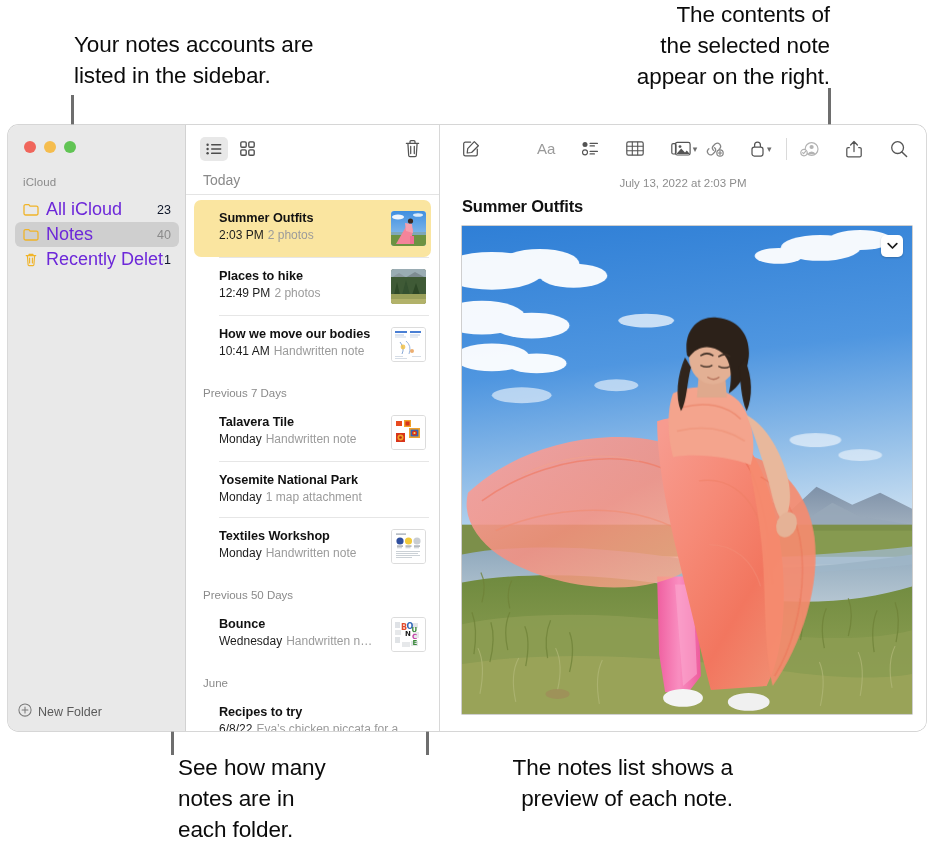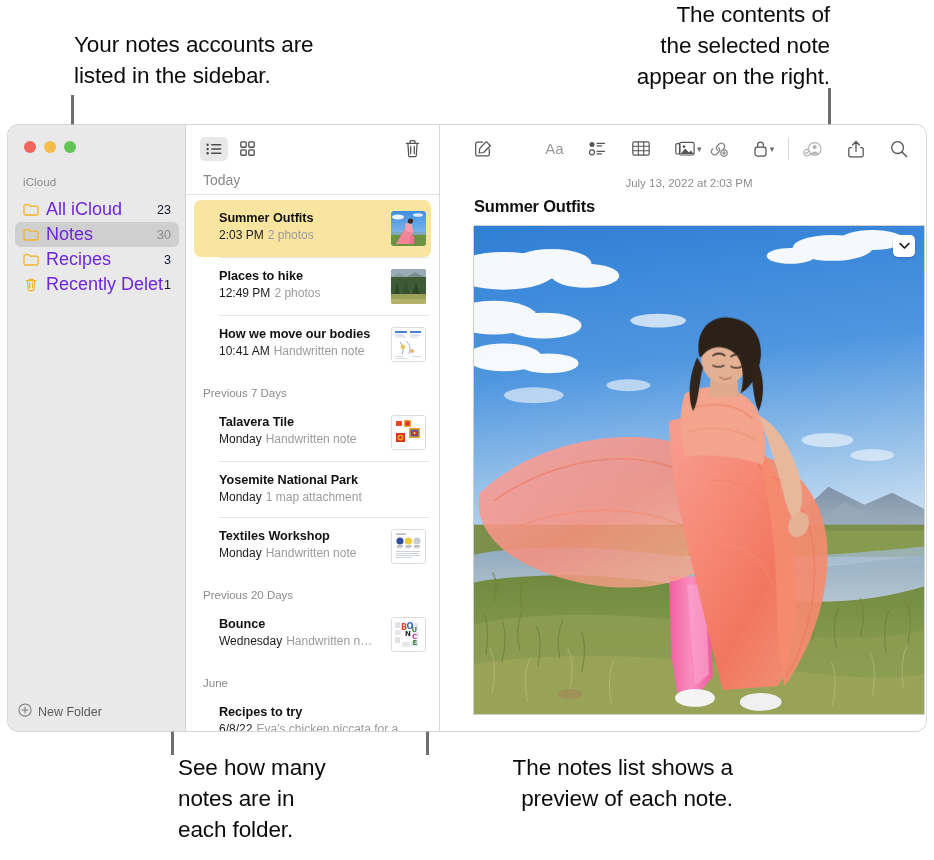--- a/index.html
+++ b/index.html
@@ -221,21 +221,21 @@
     margin-top: 1px;
     overflow: hidden;
     position: relative;
     background: #fff;
   }
   .note-thumb.framed { border: 1px solid #dcdcdc; box-sizing: border-box; }
 
   
   #detail-pane {
     position: absolute;
-    left: 444px; top: 0;
+    left: 432px; top: 0;
     right: 0; height: 606px;
     background: #ffffff;
   }
   #detail-toolbar {
     position: absolute;
     left: 0; top: 0;
     width: 100%; height: 47px;
     display: flex;
     align-items: center;
     box-sizing: border-box;
@@ -343,32 +343,23 @@
         <span class="folder-count">23</span>
       </div>
 
       <div class="folder-row selected">
         <span class="folder-icon">
           <svg width="16" height="13" viewBox="0 0 16 13">
             <path d="M1 3.2a1.6 1.6 0 0 1 1.6-1.6h3.2l1.3 1.5h6.3A1.6 1.6 0 0 1 15 4.7v5.6A1.6 1.6 0 0 1 13.4 12H2.6A1.6 1.6 0 0 1 1 10.4z" fill="none" stroke="#f0b429" stroke-width="1.3" stroke-linejoin="round"></path>
           </svg>
         </span>
         <span class="folder-label">Notes</span>
-        <span class="folder-count">30</span>
-      </div>
-
-      <div class="folder-row">
-        <span class="folder-icon">
-          <svg width="16" height="13" viewBox="0 0 16 13">
-            <path d="M1 3.2a1.6 1.6 0 0 1 1.6-1.6h3.2l1.3 1.5h6.3A1.6 1.6 0 0 1 15 4.7v5.6A1.6 1.6 0 0 1 13.4 12H2.6A1.6 1.6 0 0 1 1 10.4z" fill="none" stroke="#f0b429" stroke-width="1.3" stroke-linejoin="round"></path>
-          </svg>
-        </span>
-        <span class="folder-label">Recipes</span>
-        <span class="folder-count">3</span>
-      </div>
+        <span class="folder-count">40</span>
+      </div>
+
 
       <div class="folder-row">
         <span class="folder-icon">
           <svg width="14" height="15" viewBox="0 0 14 15">
             <path d="M2.2 3.6h9.6M5 3.6V2.4h4v1.2M3.4 3.6l.7 9.2a.9.9 0 0 0 .9.8h4a.9.9 0 0 0 .9-.8l.7-9.2M5.6 6v5M8.4 6v5" fill="none" stroke="#f0b429" stroke-width="1.15" stroke-linecap="round" stroke-linejoin="round"></path>
           </svg>
         </span>
         <span class="folder-label">Recently Deleted</span>
         <span class="folder-count">1</span>
       </div>
@@ -563,21 +554,21 @@
             <rect x="13.5" y="17.4" width="5" height="0.8" fill="#b5bbc2"></rect>
             <rect x="22" y="17.4" width="5" height="0.8" fill="#b5bbc2"></rect>
             <rect x="4" y="21" width="24" height="0.9" fill="#c6ccd2"></rect>
             <rect x="4" y="23" width="22" height="0.9" fill="#c6ccd2"></rect>
             <rect x="4" y="25" width="24" height="0.9" fill="#c6ccd2"></rect>
             <rect x="4" y="27" width="16" height="0.9" fill="#c6ccd2"></rect>
           </svg>
         </div>
       </div>
 
-      <div class="group-header">Previous 20 Days</div>
+      <div class="group-header">Previous 50 Days</div>
 
       <div class="note-row">
         <div class="note-text">
           <div class="note-title">Bounce</div>
           <div class="note-meta">
             <span class="note-date">Wednesday</span><span class="note-snippet">Handwritten n…</span>
           </div>
         </div>
         <div class="note-thumb framed">
           <svg width="33" height="33" viewBox="0 0 33 33" preserveAspectRatio="none">

